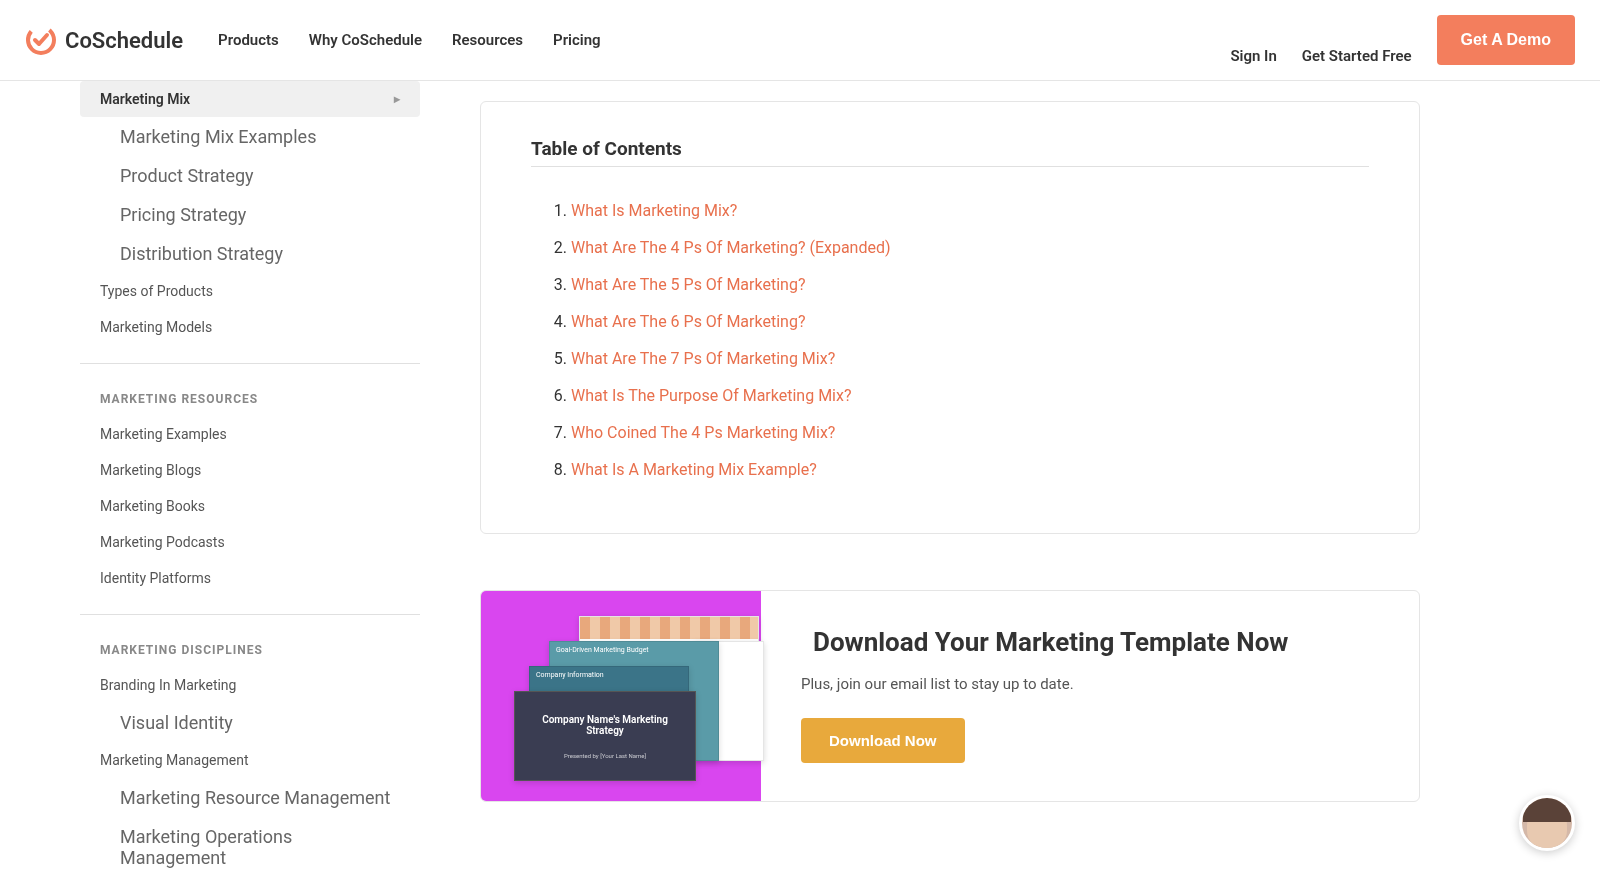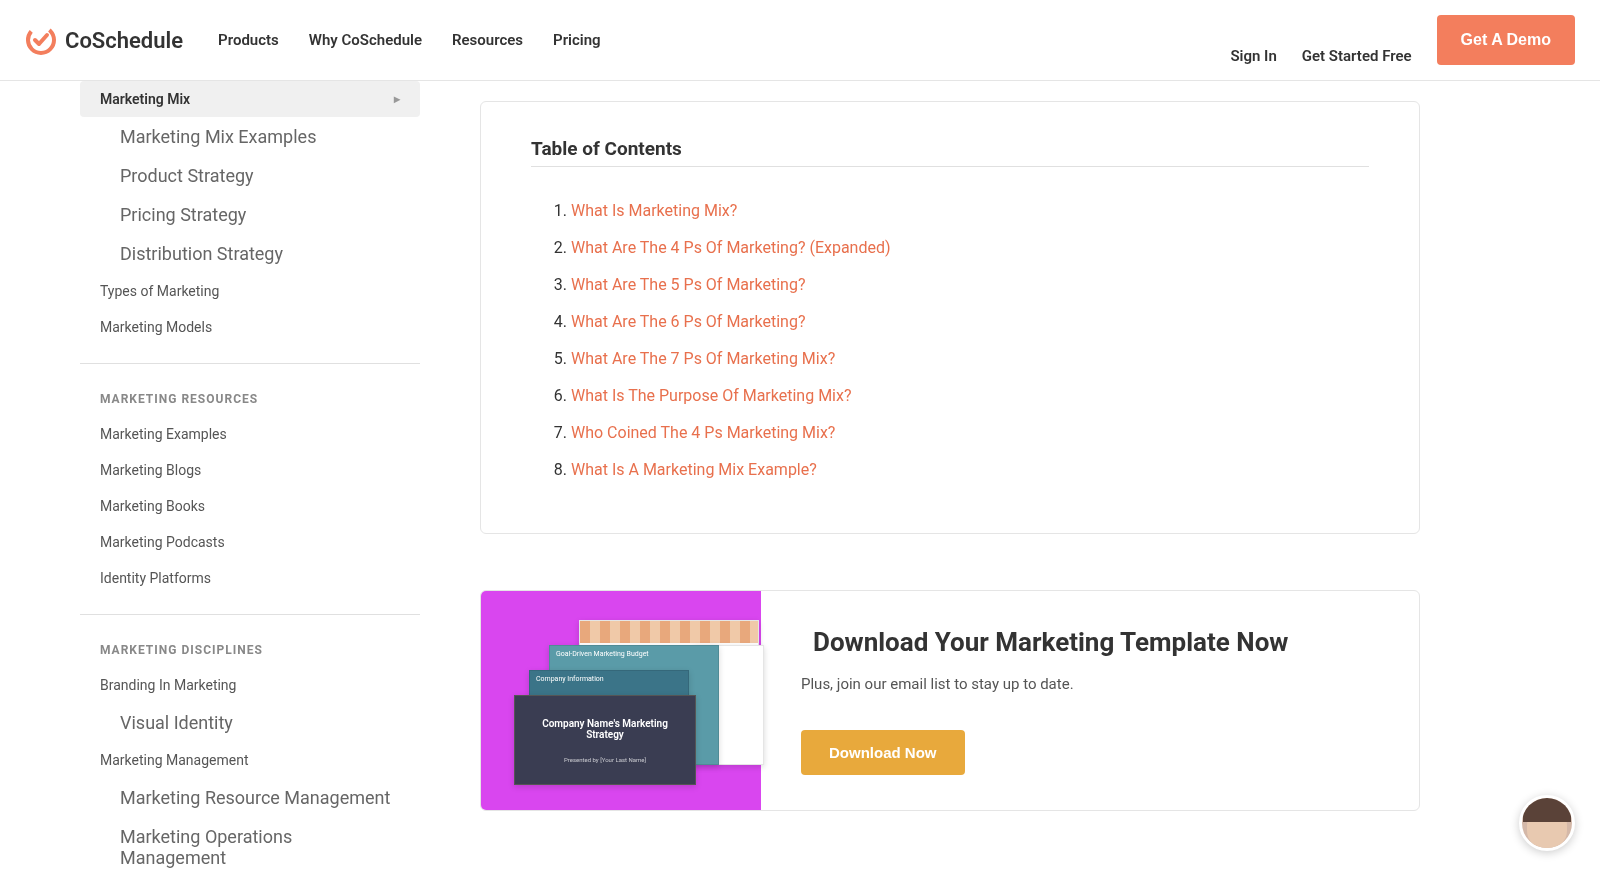--- a/index.html
+++ b/index.html
@@ -45,21 +45,21 @@
 .dl-doc1 { width: 180px; height: 130px; background: #fff; left: 80px; top: 5px; }
 .dl-doc1-bar { height: 22px; background: repeating-linear-gradient(90deg, #e8a87c 0 10px, #f0c9a8 10px 20px); }
 .dl-doc2 { width: 70px; height: 120px; background: #fff; left: 195px; top: 30px; }
 .dl-doc3 { width: 170px; height: 120px; background: #5a9ba8; left: 50px; top: 30px; color: #fff; font-size: 7px; padding: 4px 6px; }
 .dl-doc4 { width: 160px; height: 100px; background: #3b7488; left: 30px; top: 55px; color: #fff; font-size: 7px; padding: 4px 6px; }
 .dl-doc5 { width: 182px; height: 90px; background: #3a3d52; border: 1px solid #555; left: 15px; top: 80px; color: #fff; font-size: 10px; text-align: center; display: flex; flex-direction: column; justify-content: center; align-items: center; padding: 8px; gap: 12px; }
 .dl-doc5 .line1 { font-weight: 600; }
 .dl-doc5 .line2 { font-size: 6px; margin-top: 4px; opacity: 0.7; }
 .dl-content { flex: 1; padding: 35px 40px; }
 .dl-title { font-size: 26px; font-weight: 700; color: #333; line-height: 1.3; margin-bottom: 15px; margin-left: 12px; }
-.dl-sub { font-size: 15px; color: #555; margin-bottom: 37px; }
+.dl-sub { font-size: 15px; color: #555; margin-bottom: 25px; }
 .btn-download { background: #e8a93c; color: #fff; padding: 14px 28px; border-radius: 4px; font-size: 15px; font-weight: 700; border: none; cursor: pointer; }
 
 
 .avatar-widget { position: fixed; bottom: 25px; right: 25px; width: 56px; height: 56px; border-radius: 50%; background: #d4b8a8; border: 3px solid #fff; box-shadow: 0 2px 10px rgba(0,0,0,0.2); cursor: pointer; overflow: hidden; display: flex; align-items: flex-end; justify-content: center; }
 .avatar-face { width: 40px; height: 44px; background: #e8c9b0; border-radius: 50% 50% 40% 40%; position: relative; }
 .avatar-hair { position: absolute; top: -6px; left: -4px; right: -4px; height: 24px; background: #5a4238; border-radius: 50% 50% 0 0; }
 </style>
 </head>
 <body>
 
@@ -90,21 +90,21 @@
 
   <aside class="sidebar">
     <div class="side-item active">
       <span>Marketing Mix</span>
       <span class="chevron-right">▸</span>
     </div>
     <div class="side-sub">Marketing Mix Examples</div>
     <div class="side-sub">Product Strategy</div>
     <div class="side-sub">Pricing Strategy</div>
     <div class="side-sub">Distribution Strategy</div>
-    <div class="side-item">Types of Marketing</div>
+    <div class="side-item">Types of Products</div>
     <div class="side-item">Marketing Models</div>
 
     <div class="side-divider"></div>
     <div class="side-heading">MARKETING RESOURCES</div>
     <div class="side-item">Marketing Examples</div>
     <div class="side-item">Marketing Blogs</div>
     <div class="side-item">Marketing Books</div>
     <div class="side-item">Marketing Podcasts</div>
     <div class="side-item">Identity Platforms</div>
 

